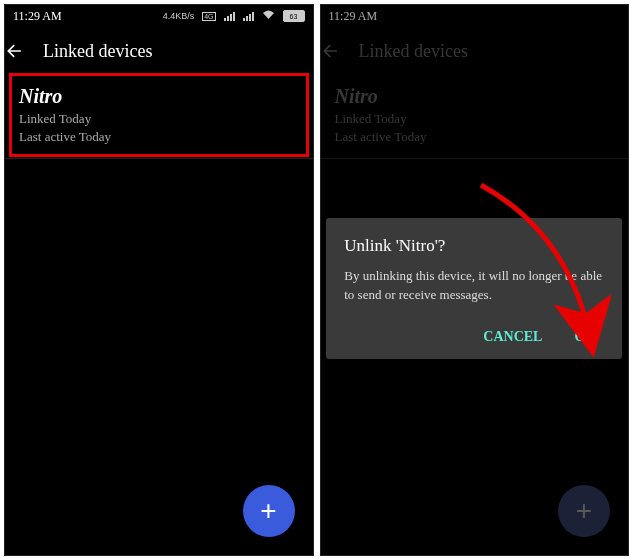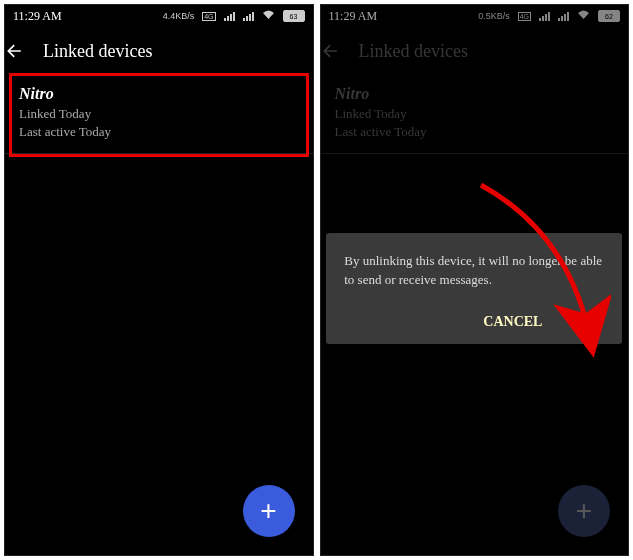--- a/index.html
+++ b/index.html
@@ -99,21 +99,21 @@
   }
   .device-list {
     flex: 1;
     position: relative;
   }
   .device-item {
     padding: 10px 14px 12px;
     border-bottom: 1px solid #222;
   }
   .device-name {
-    font-size: 16px;
+    font-size: 20px;
     font-style: italic;
     font-weight: bold;
     color: #fff;
     font-family: 'Comic Sans MS', cursive;
     margin-bottom: 2px;
   }
   .device-sub {
     font-size: 13px;
     color: #aaa;
     font-family: Liberation Serif, serif;
@@ -180,21 +180,21 @@
     line-height: 1.5;
     margin-bottom: 18px;
   }
   .dialog-actions {
     display: flex;
     justify-content: flex-end;
     gap: 24px;
     padding-right: 4px;
   }
   .dialog-btn {
-    color: #fef9c3;
+    color: #5eead4;
     font-size: 14px;
     font-family: 'Comic Sans MS', cursive;
     font-weight: bold;
     cursor: pointer;
     padding: 6px 4px;
   }
   .arrow-svg {
     position: absolute;
     pointer-events: none;
   }
@@ -250,42 +250,20 @@
     </div>
 
     <div class="fab">
       <span>+</span>
     </div>
   </div>
 
   <div class="phone dimmed">
     <div class="status-bar">
       <span class="status-left" style="color:#fff;">11:29 AM</span>
-      <span class="status-right">
-        <span>0.5KB/s</span>
-        <span style="border:1px solid #ccc;padding:0 1px;font-size:7px;">4G</span>
-        <span class="signal-bars">
-            <i></i>
-            <i></i>
-            <i></i>
-            <i></i>
-          </span>
-        <span class="signal-bars">
-            <i></i>
-            <i></i>
-            <i></i>
-            <i></i>
-          </span>
-        <span>
-          <svg width="13" height="10" viewBox="0 0 13 10">
-              <path d="M6.5 9 L1 3 Q6.5 -2 12 3 Z" fill="#ccc"></path>
-            </svg>
-        </span>
-        <span class="battery">62</span>
-      </span>
     </div>
 
     <div class="header">
       <span class="back-arrow">
         <svg width="20" height="20" viewBox="0 0 24 24" fill="none" stroke="#555" stroke-width="2">
             <path d="M19 12H5M11 5l-7 7 7 7"></path>
           </svg>
       </span>
       <span class="header-title">Linked devices</span>
     </div>
@@ -297,20 +275,21 @@
         <div class="device-sub">Last active Today</div>
       </div>
     </div>
 
     <div class="fab dim">
       <span>+</span>
     </div>
 
     <div class="overlay">
       <div class="dialog">
+        <div class="dialog-title">Unlink 'Nitro'?</div>
         <div class="dialog-body">By unlinking this device, it will no longer be able to send or receive messages.</div>
         <div class="dialog-actions">
           <span class="dialog-btn">CANCEL</span>
           <span class="dialog-btn">OK</span>
         </div>
       </div>
     </div>
 
     <svg class="arrow-svg" style="left:130px; top:170px; width:160px; height:200px;" viewBox="0 0 160 200">
       <defs>

